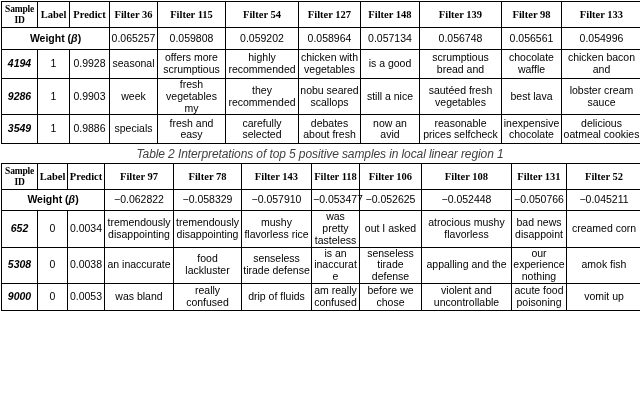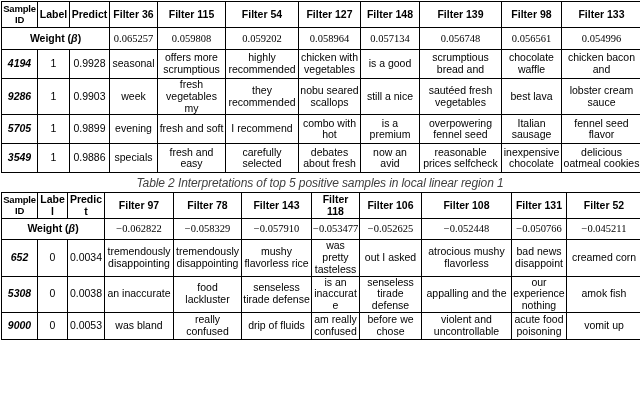--- a/index.html
+++ b/index.html
@@ -27,34 +27,35 @@
     text-align: center;
     vertical-align: middle;
     padding: 0 1px;
     font-size: 10.5px;
     line-height: 1.12;
     word-wrap: break-word;
   }
   table.paper-table th {
     font-weight: bold;
     font-size: 10.5px;
+    font-family: Liberation Serif, serif;
   }
   table.paper-table th:first-child {
     font-size: 9.5px;
     letter-spacing: -0.2px;
   }
   td.sample-id {
     font-weight: bold;
     font-style: italic;
   }
   td.weight-label {
     font-weight: bold;
   }
   td.weight-val {
-    font-family: Liberation Serif, serif;
+    font-family: Liberation Sans, sans-serif;
     font-size: 11px;
     white-space: nowrap;
     margin-left: 25px;
   }
   .caption {
     text-align: center;
     font-style: italic;
     font-size: 12px;
     color: #404040;
     padding: 3px 0 2px 0;
@@ -134,33 +135,20 @@
           <td>week</td>
           <td>fresh vegetables my</td>
           <td>they recommended</td>
           <td>nobu seared scallops</td>
           <td>still a nice</td>
           <td>sautéed fresh vegetables</td>
           <td>best lava</td>
           <td>lobster cream sauce</td>
         </tr>
         <tr class="sample-row">
-          <td class="sample-id">5705</td>
-          <td>1</td>
-          <td>0.9899</td>
-          <td>evening</td>
-          <td>fresh and soft</td>
-          <td>I recommend</td>
-          <td>combo with hot</td>
-          <td>is a premium</td>
-          <td>overpowering fennel seed</td>
-          <td>Italian sausage</td>
-          <td>fennel seed flavor</td>
-        </tr>
-        <tr class="sample-row">
           <td class="sample-id">3549</td>
           <td>1</td>
           <td>0.9886</td>
           <td>specials</td>
           <td>fresh and easy</td>
           <td>carefully selected</td>
           <td>debates about fresh</td>
           <td>now an avid</td>
           <td>reasonable prices selfcheck</td>
           <td>inexpensive chocolate</td>

